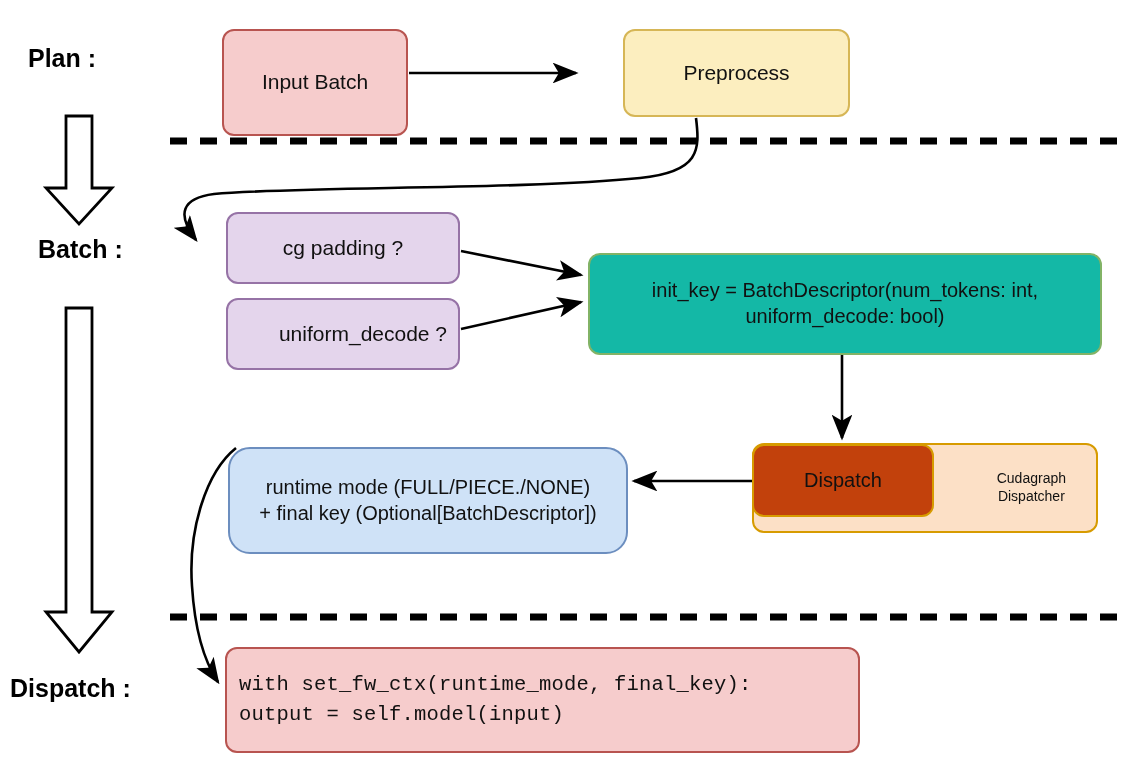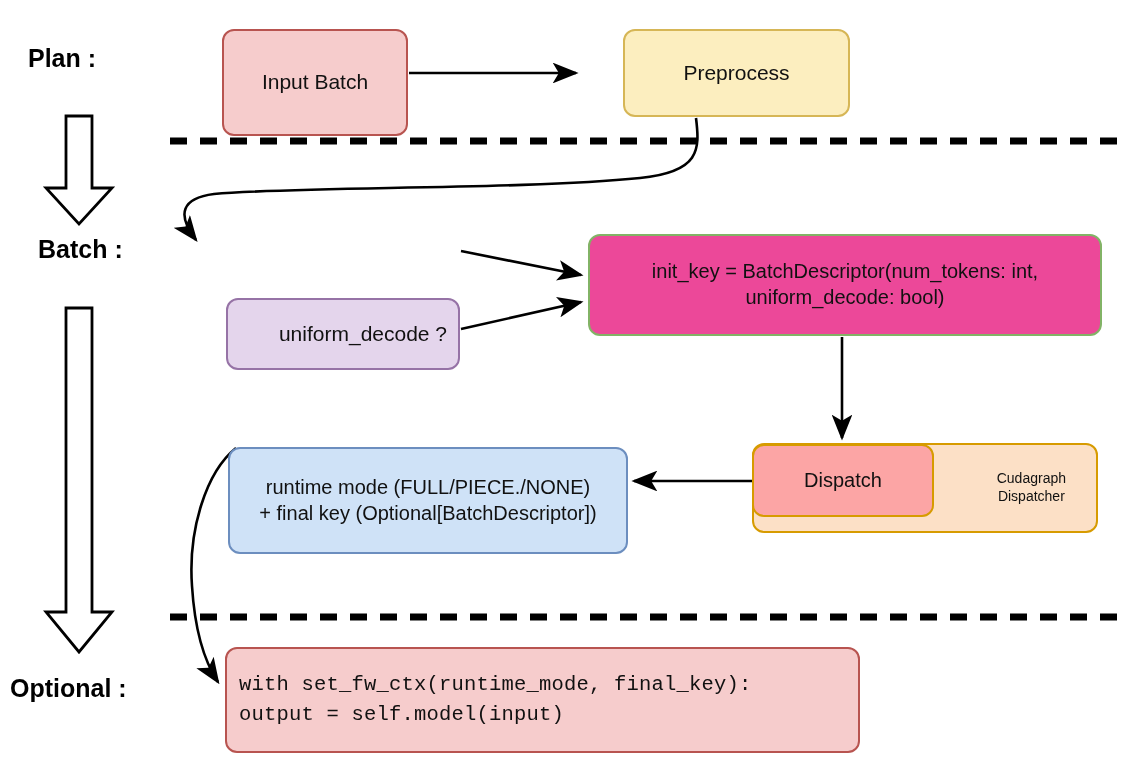--- a/index.html
+++ b/index.html
@@ -55,24 +55,24 @@
     font-size: 20.5px;
     justify-content: flex-start;
     text-align: left;
     line-height: 1.45;
     padding-left: 12px;
     letter-spacing: 0.2px;
   }
   .node-pink   { background: #F6CCCC; border-color: #B85450; }
   .node-yellow { background: #FCEEBF; border-color: #D6B656; }
   .node-purple { background: #E4D5EC; border-color: #9673A6; }
-  .node-green  { background: #ec4899; border-color: #82B366; }
+  .node-green  { background: #14b8a6; border-color: #82B366; margin-top: 19px; }
   .node-blue   { background: #CFE2F7; border-color: #6C8EBF; }
   .node-orange-outer { background: #FCE0C6; border-color: #D79B00; }
-  .node-orange-inner { background: #fca5a5; border-color: #D79B00; }
+  .node-orange-inner { background: #c2410c; border-color: #D79B00; }
 </style>
 </head>
 <body>
 
 <div id="stage">
 
   <svg id="svg-layer" viewBox="0 0 1142 770" xmlns="http://www.w3.org/2000/svg">
     <defs>
       <marker id="arrowhead" markerWidth="10" markerHeight="8" refX="9" refY="4" orient="auto" markerUnits="strokeWidth">
         <path d="M0,0 L10,4 L0,8 L2.4,4 z" fill="#000000"></path>
@@ -96,36 +96,37 @@
     <line x1="170" y1="141" x2="1122" y2="141" stroke="#000000" stroke-width="7" stroke-dasharray="17 13"></line>
     <line x1="170" y1="617" x2="1122" y2="617" stroke="#000000" stroke-width="7" stroke-dasharray="17 13"></line>
 
     <path d="M 66,116 L 92,116 L 92,188 L 112,188 L 79,224 L 46,188 L 66,188 Z" fill="#ffffff" stroke="#000000" stroke-width="2.8" stroke-linejoin="miter"></path>
 
     <path d="M 66,308 L 92,308 L 92,612 L 112,612 L 79,652 L 46,612 L 66,612 Z" fill="#ffffff" stroke="#000000" stroke-width="2.8" stroke-linejoin="miter"></path>
   </svg>
 
   <div class="stage-label" style="left:28px; top:44px;">Plan :</div>
   <div class="stage-label" style="left:38px; top:235px;">Batch :</div>
-  <div class="stage-label" style="left:10px; top:674px;">Optional :</div>
+  <div class="stage-label" style="left:10px; top:674px;">Dispatch :</div>
 
   <div class="node node-pink" style="left:222px; top:29px; width:186px; height:107px; font-size:21px;">Input Batch</div>
 
   <div class="node node-yellow" style="left:583px; top:29px; width:227px; height:88px; font-size:21px;margin-left:40px;">Preprocess</div>
 
+  <div class="node node-purple" style="left:226px; top:212px; width:234px; height:72px; font-size:21px;">cg padding ?</div>
 
   <div class="node node-purple" style="left:226px; top:298px; width:234px; height:72px; font-size:21px;padding-left:48px;">uniform_decode ?</div>
 
   <div class="node node-green" style="left:588px; top:234px; width:514px; height:102px; font-size:20px;">init_key = BatchDescriptor(num_tokens: int,
 uniform_decode: bool)</div>
 
   <div class="node node-orange-outer" style="left:752px; top:443px; width:346px; height:90px; font-size:14px; justify-content:flex-end; padding-right:30px; align-items:center;">Cudagraph
 Dispatcher</div>
 
   <div class="node node-orange-inner" style="left:752px; top:444px; width:182px; height:73px; font-size:20px;">Dispatch</div>
 
-  <div class="node node-blue" style="left:228px; top:447px; width:400px; height:107px; font-size:20px;">runtime mode (FULL/PIECE./NONE)
+  <div class="node node-blue" style="left:228px; top:447px; width:400px; height:107px; font-size:20px;border-radius:22px;">runtime mode (FULL/PIECE./NONE)
 + final key (Optional[BatchDescriptor])</div>
 
   <div class="node node-pink code" style="left:225px; top:647px; width:635px; height:106px;">with set_fw_ctx(runtime_mode, final_key):
     output = self.model(input)</div>
 
 </div>
 
 </body></html>

